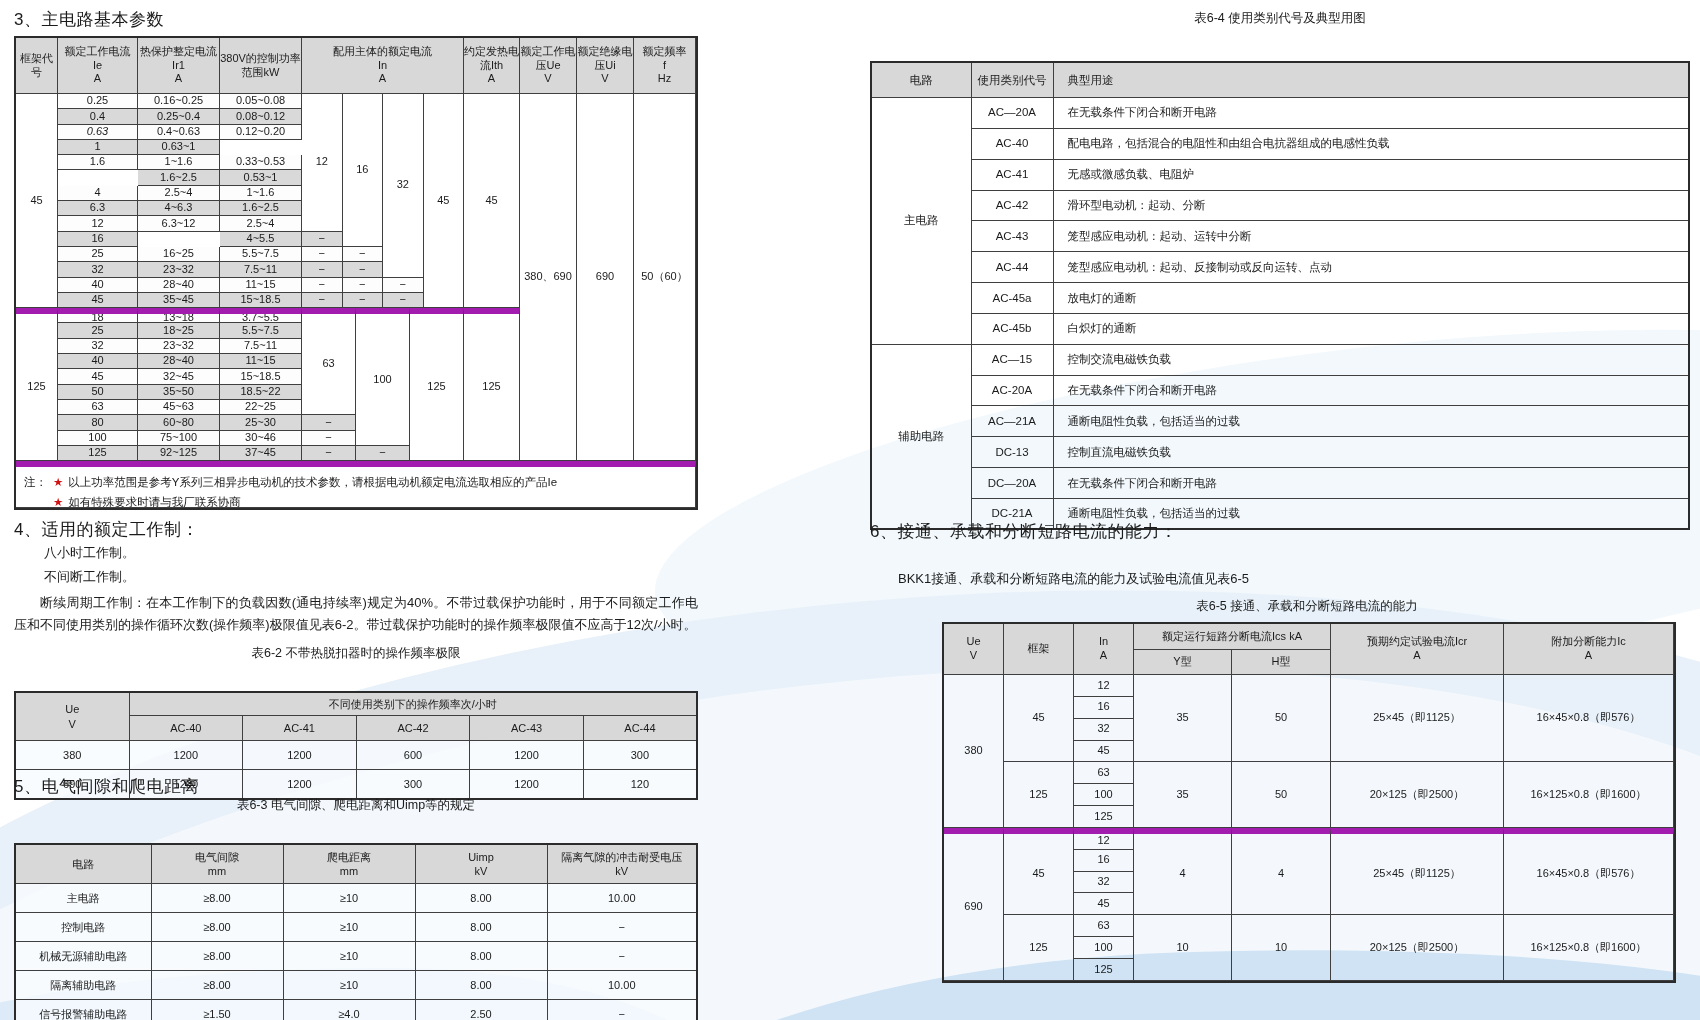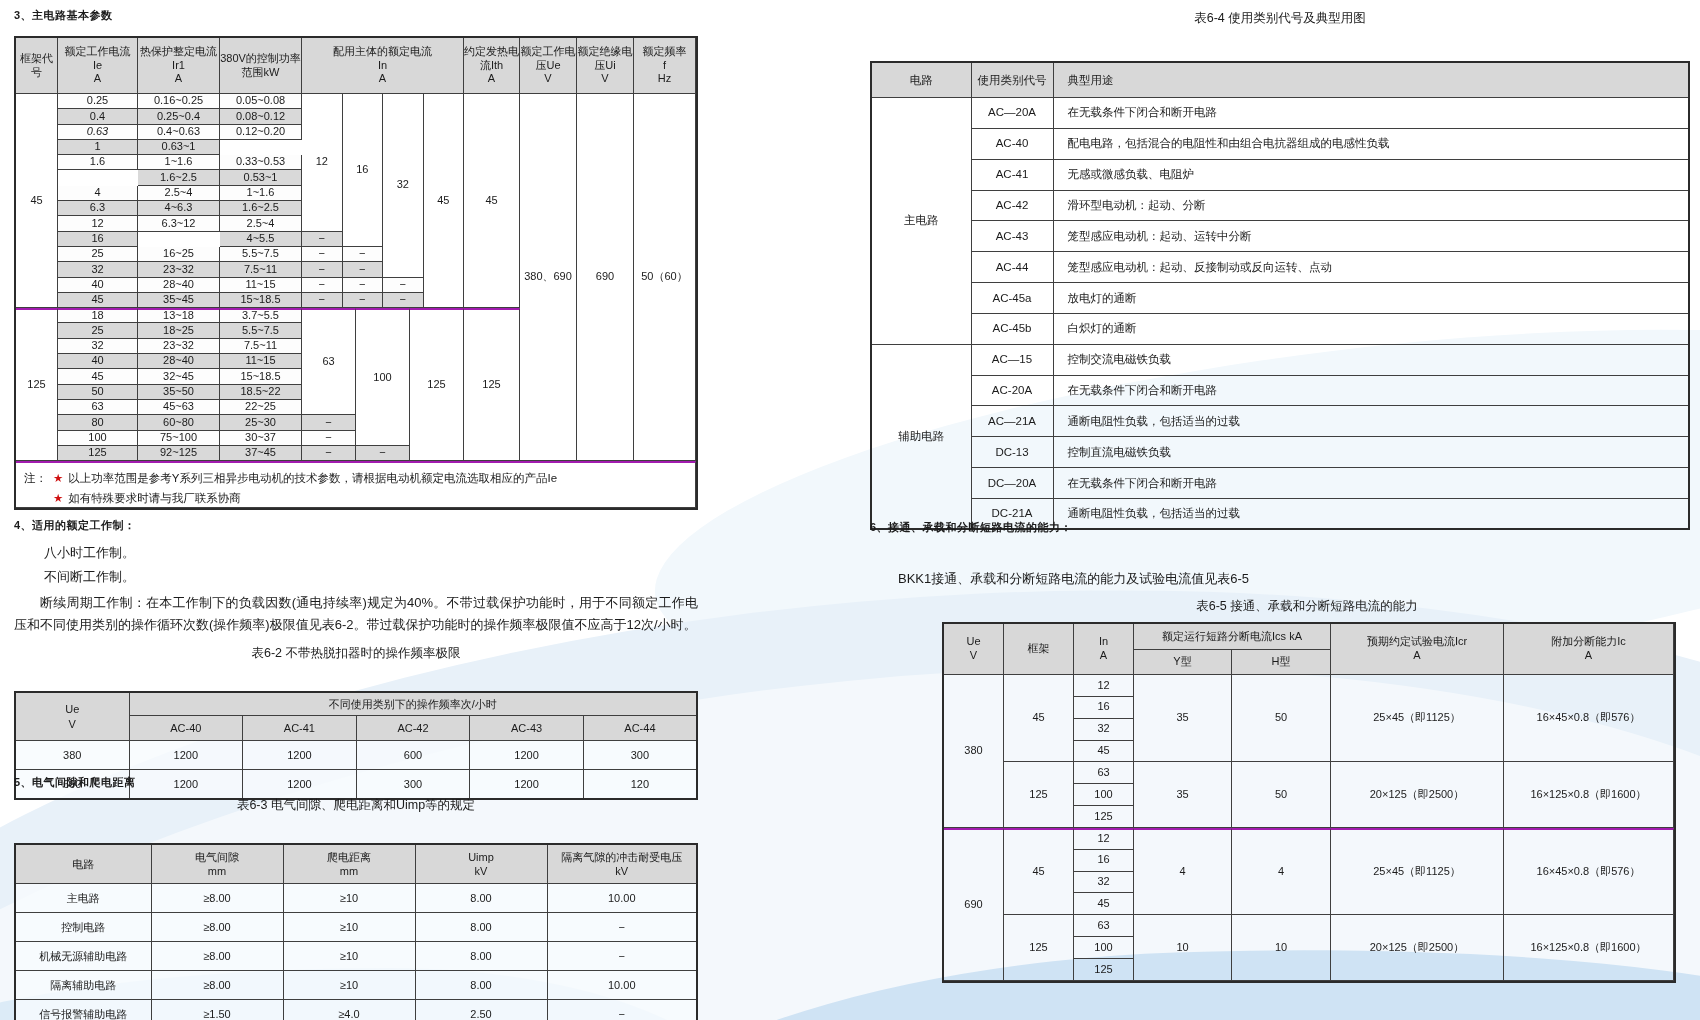--- a/index.html
+++ b/index.html
@@ -6,37 +6,37 @@
   #page{position:relative;width:1700px;height:1020px;background:#ffffff;overflow:hidden;
         font-family:"Liberation Sans","DejaVu Sans",sans-serif;color:#1b1b1b;}
   .wave{position:absolute;z-index:0;}
   .w5{left:650px;top:350px;width:1400px;height:320px;background:#f2f8fc;border-radius:50%;transform:rotate(-7deg);}
   .w1{left:-300px;top:600px;width:2400px;height:950px;background:#e8f1f9;border-radius:50%;transform:rotate(-5deg);}
   .w2{left:-400px;top:690px;width:2400px;height:1000px;background:rgba(255,255,255,.5);border-radius:50%;transform:rotate(-8deg);}
   .w3{left:550px;top:950px;width:1400px;height:260px;background:#cfe3f4;border-radius:45% 55% 0 0/90% 60% 0 0;transform:rotate(-2deg);}
   .w4{left:-150px;top:968px;width:900px;height:160px;background:#dcebf7;border-radius:60% 40% 0 0/70% 90% 0 0;}
 
   .abs{position:absolute;z-index:1;}
-  .h-sec{font-size:11px;font-weight:bold;letter-spacing:.5px;white-space:nowrap;}
+  .h-sec{font-size:17px;font-weight:normal;letter-spacing:.5px;white-space:nowrap;}
   .caption{font-size:12.5px;text-align:center;}
   .bodytext{font-size:13px;white-space:nowrap;}
   .para{white-space:normal;text-indent:2em;line-height:22px;text-align:justify;}
 
   
   #t1{left:14px;top:36px;display:grid;background:#fff;
       grid-template-columns:42px 80px 82px 82px repeat(12,13.5px) 56px 57px 57px 62px;
       grid-template-rows:56px repeat(24,15.3px) 47px;
       border:2px solid #2b2b2b;}
   #t1 .c{border-right:1px solid #3f3f3f;border-bottom:1px solid #3f3f3f;
       display:flex;align-items:center;justify-content:center;font-size:11px;
       white-space:pre-line;text-align:center;line-height:1.25;overflow:hidden;background:#fff;}
   .hd{background:#d8d8d8 !important;}
   .g{background:#d9d9d9 !important;}
   .w{background:#fdfdfd !important;}
-  .bt2{border-top:2px solid #a21caf;}
+  .bt2{border-top:6px solid #a21caf;}
   #t1 .note-row{justify-content:flex-start;align-items:flex-start;padding:5px 8px;
       font-size:11.5px;text-align:left;white-space:normal;background:#fff;flex-direction:row;gap:6px;}
   .note-label{flex:0 0 auto;line-height:1.75;}
   .note-lines{display:flex;flex-direction:column;}
   .note-line{display:flex;gap:5px;line-height:1.75;}
   .star{color:#cf1111;flex:0 0 auto;}
 
   
   table.doc{border-collapse:collapse;border:2px solid #2b2b2b;table-layout:fixed;position:absolute;z-index:1;margin-top:25px;}
   table.doc th,table.doc td{border:1px solid #3f3f3f;font-size:11px;font-weight:normal;
@@ -181,21 +181,21 @@
       <div class="c g" style="grid-area: 21 / 3 / 22 / 4;">35~50</div>
       <div class="c g" style="grid-area: 21 / 4 / 22 / 5;">18.5~22</div>
       <div class="c w" style="grid-area: 22 / 2 / 23 / 3;">63</div>
       <div class="c w" style="grid-area: 22 / 3 / 23 / 4;">45~63</div>
       <div class="c w" style="grid-area: 22 / 4 / 23 / 5;">22~25</div>
       <div class="c g" style="grid-area: 23 / 2 / 24 / 3;">80</div>
       <div class="c g" style="grid-area: 23 / 3 / 24 / 4;">60~80</div>
       <div class="c g" style="grid-area: 23 / 4 / 24 / 5;">25~30</div>
       <div class="c w" style="grid-area: 24 / 2 / 25 / 3;">100</div>
       <div class="c w" style="grid-area: 24 / 3 / 25 / 4;">75~100</div>
-      <div class="c w" style="grid-area: 24 / 4 / 25 / 5;">30~37</div>
+      <div class="c w" style="grid-area: 24 / 4 / 25 / 5;">30~46</div>
       <div class="c g" style="grid-area: 25 / 2 / 26 / 3;">125</div>
       <div class="c g" style="grid-area: 25 / 3 / 26 / 4;">92~125</div>
       <div class="c g" style="grid-area: 25 / 4 / 26 / 5;">37~45</div>
       <div class="c bt2" style="grid-area: 16 / 5 / 23 / 9;">63</div>
       <div class="c g" style="grid-area: 23 / 5 / 24 / 9;">−</div>
       <div class="c w" style="grid-area: 24 / 5 / 25 / 9;">−</div>
       <div class="c g" style="grid-area: 25 / 5 / 26 / 9;">−</div>
       <div class="c bt2" style="grid-area: 16 / 9 / 25 / 13;">100</div>
       <div class="c g" style="grid-area: 25 / 9 / 26 / 13;">−</div>
       <div class="c bt2" style="grid-area: 16 / 13 / 26 / 17;">125</div>

